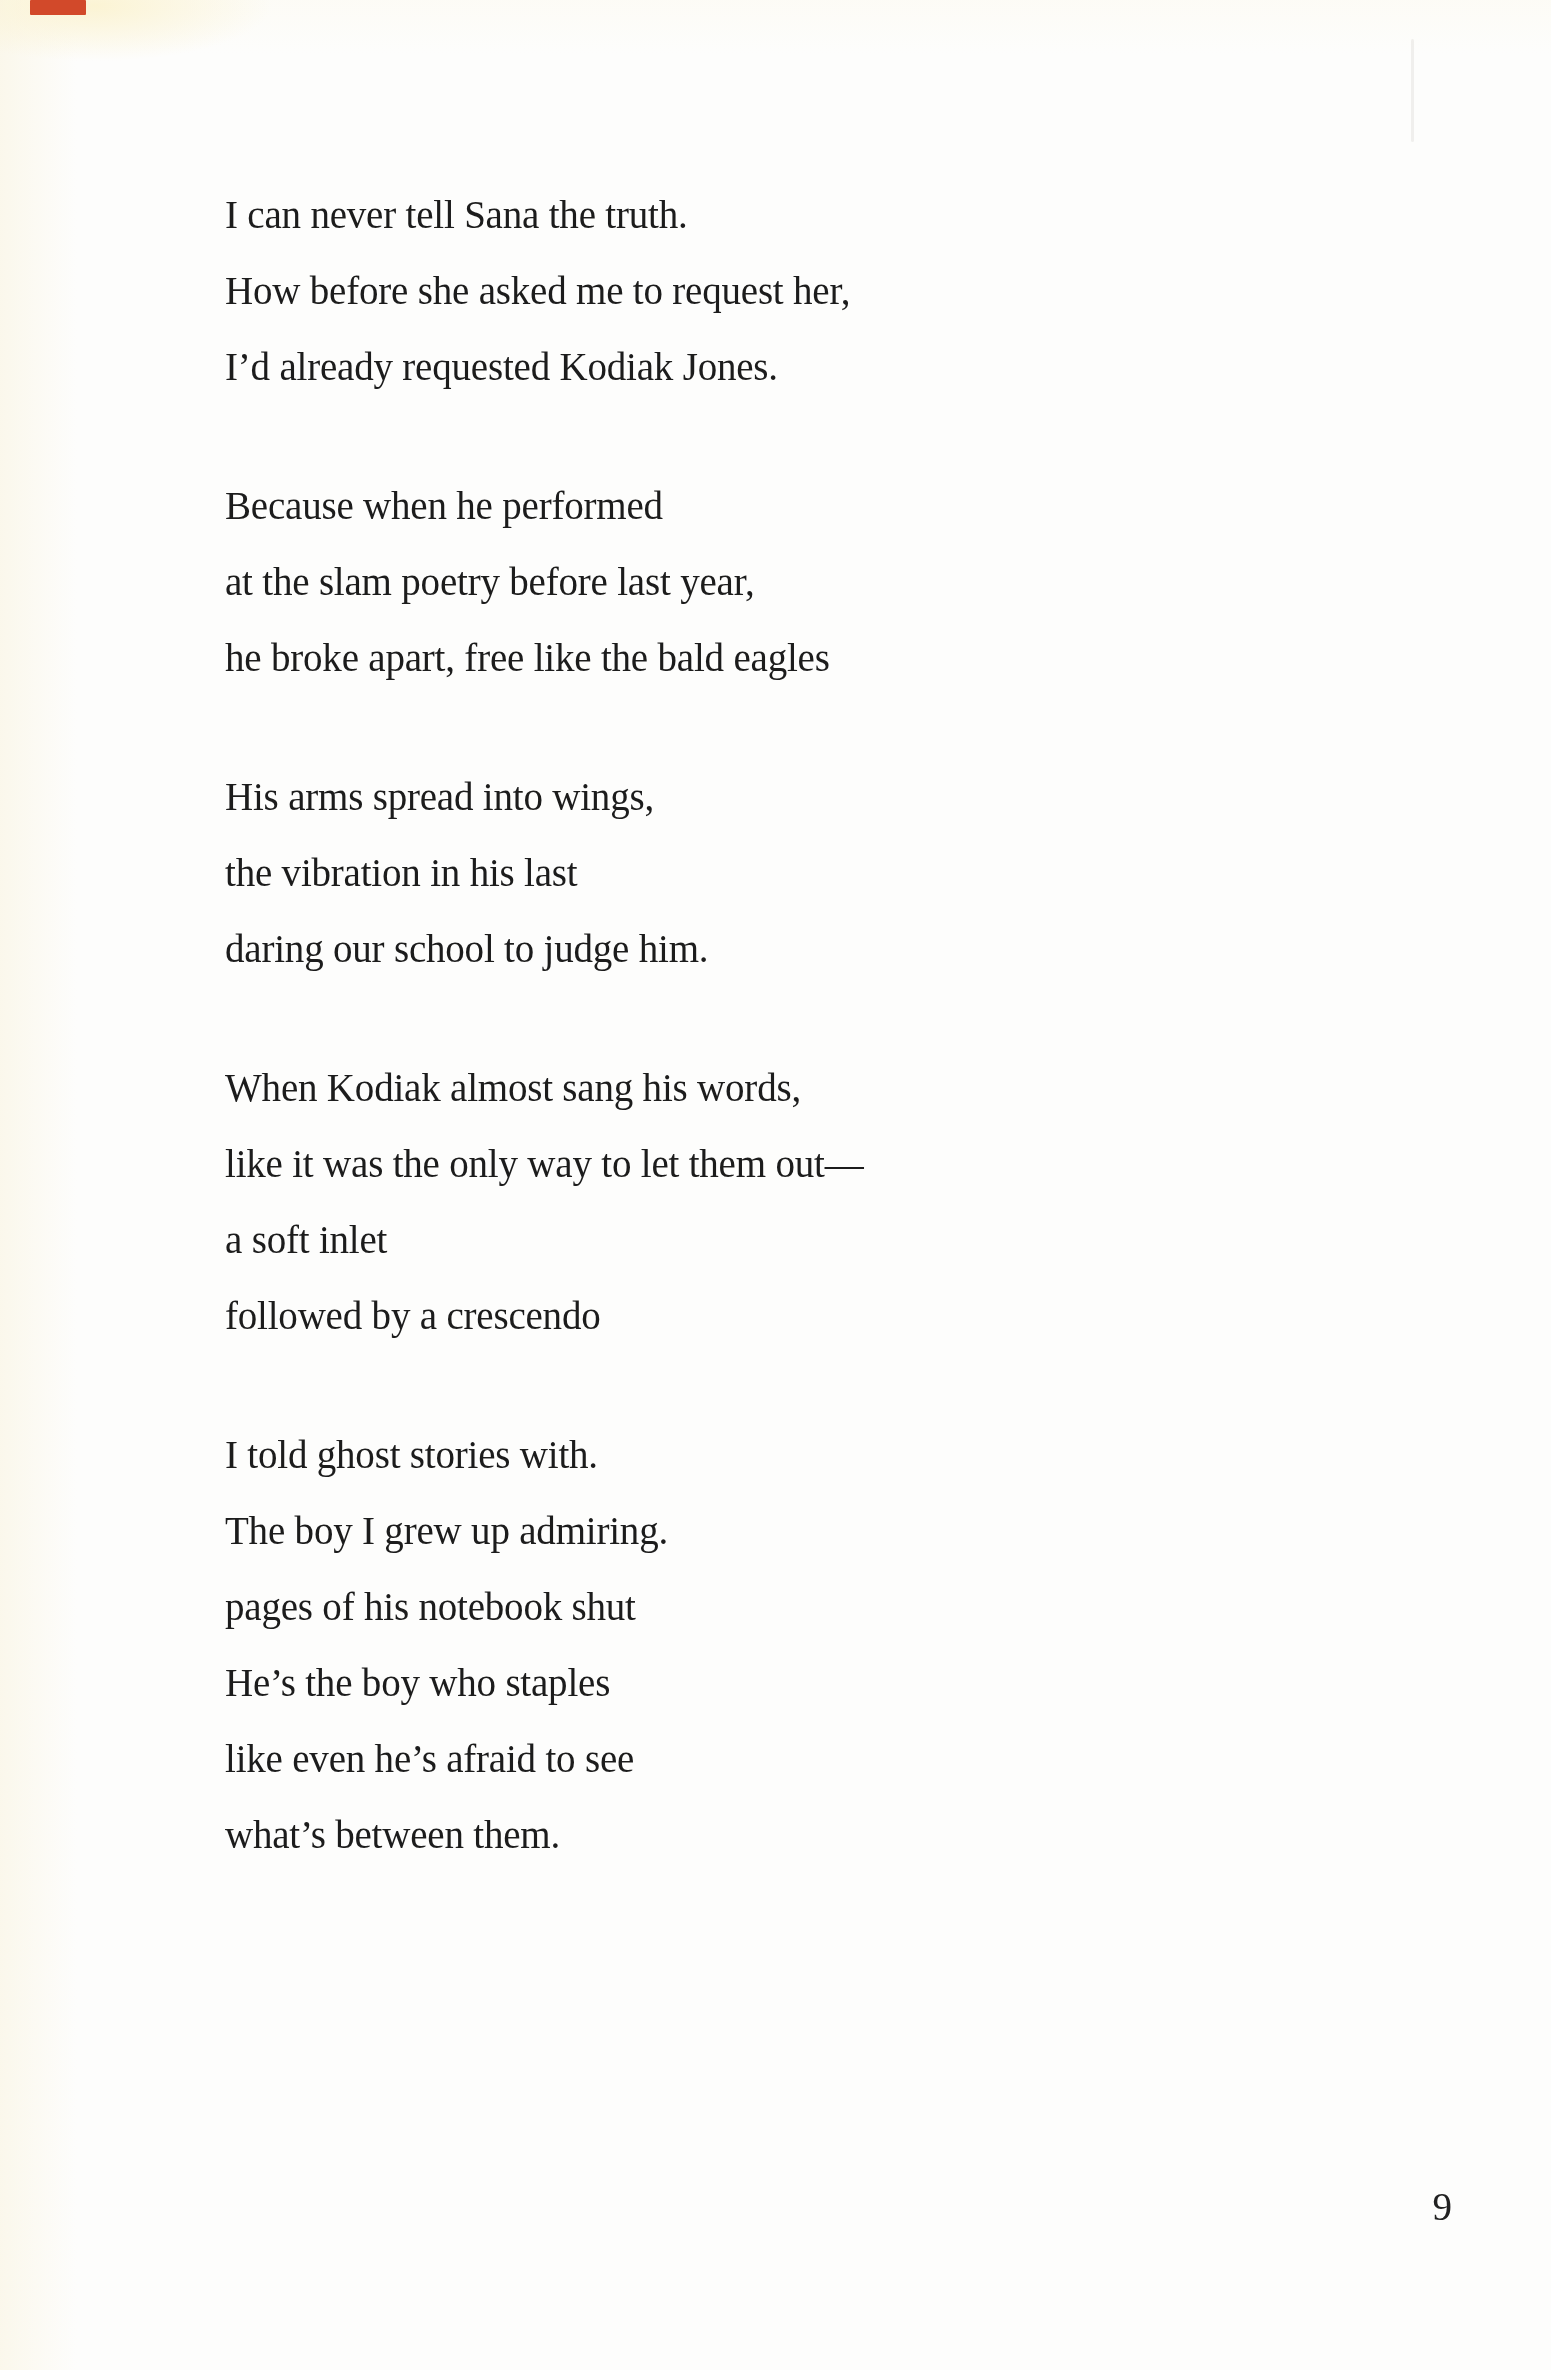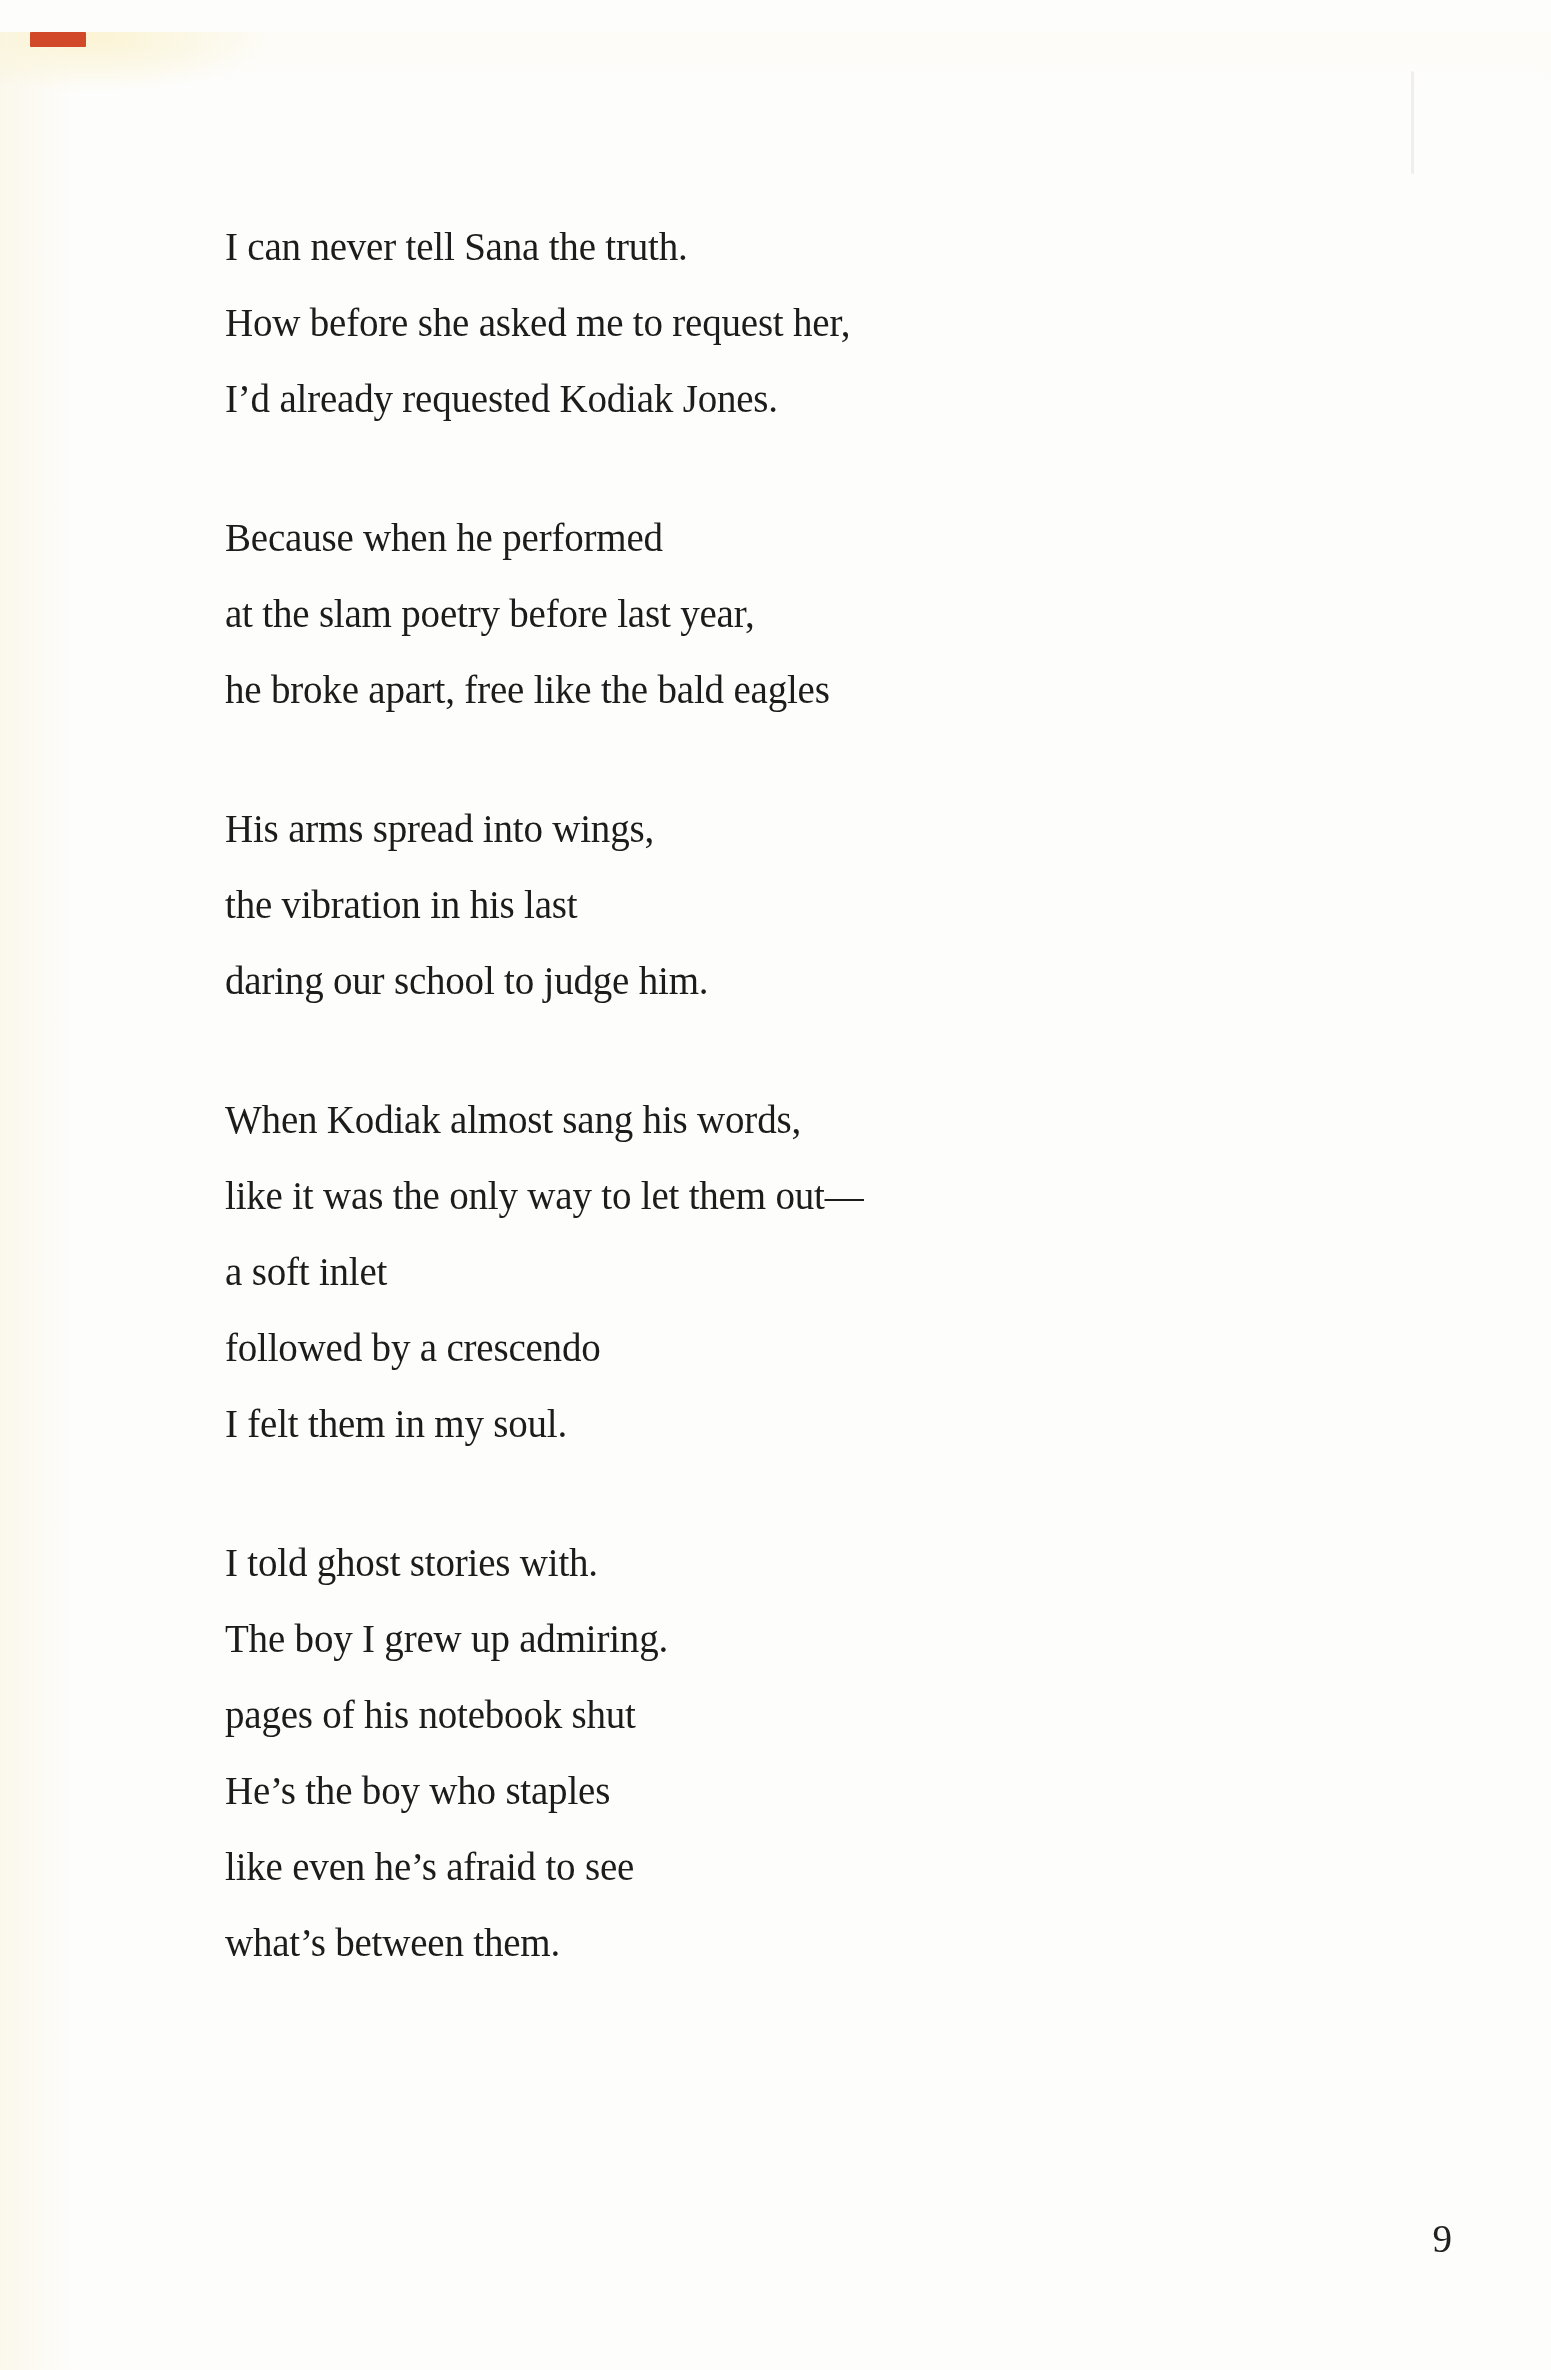--- a/index.html
+++ b/index.html
@@ -15,21 +15,20 @@
     font-family: "Liberation Serif", "DejaVu Serif", serif;
   }
   .page {
     position: absolute;
     inset: 0;
     background:
       radial-gradient(ellipse 236px 74px at 94px 5.9px, rgba(251,243,210,0.95), rgba(251,243,210,0) 75%),
       linear-gradient(90deg, rgba(249,243,222,0.55), rgba(255,255,255,0) 77px),
       linear-gradient(180deg, rgba(252,248,232,0.30), rgba(255,255,255,0) 54px),
       #fdfdfc;
-    margin-top: 32px;
   }
   .artifact {
     position: absolute;
     left: 29.6px;
     top: 0;
     width: 56px;
     height: 14.8px;
     border-radius: 1px;
   }
   .streak {
@@ -84,21 +83,20 @@
       <div class="stanza">
         <div class="line">His arms spread into wings,</div>
         <div class="line">the vibration in his last</div>
         <div class="line">daring our school to judge him.</div>
       </div>
       <div class="stanza">
         <div class="line">When Kodiak almost sang his words,</div>
         <div class="line">like it was the only way to let them out—</div>
         <div class="line">a soft inlet</div>
         <div class="line">followed by a crescendo</div>
-        <div class="line">I felt them in my soul.</div>
       </div>
       <div class="stanza">
         <div class="line">I told ghost stories with.</div>
         <div class="line">The boy I grew up admiring.</div>
         <div class="line">pages of his notebook shut</div>
         <div class="line">He’s the boy who staples</div>
         <div class="line">like even he’s afraid to see</div>
         <div class="line">what’s between them.</div>
       </div>
     </div>

